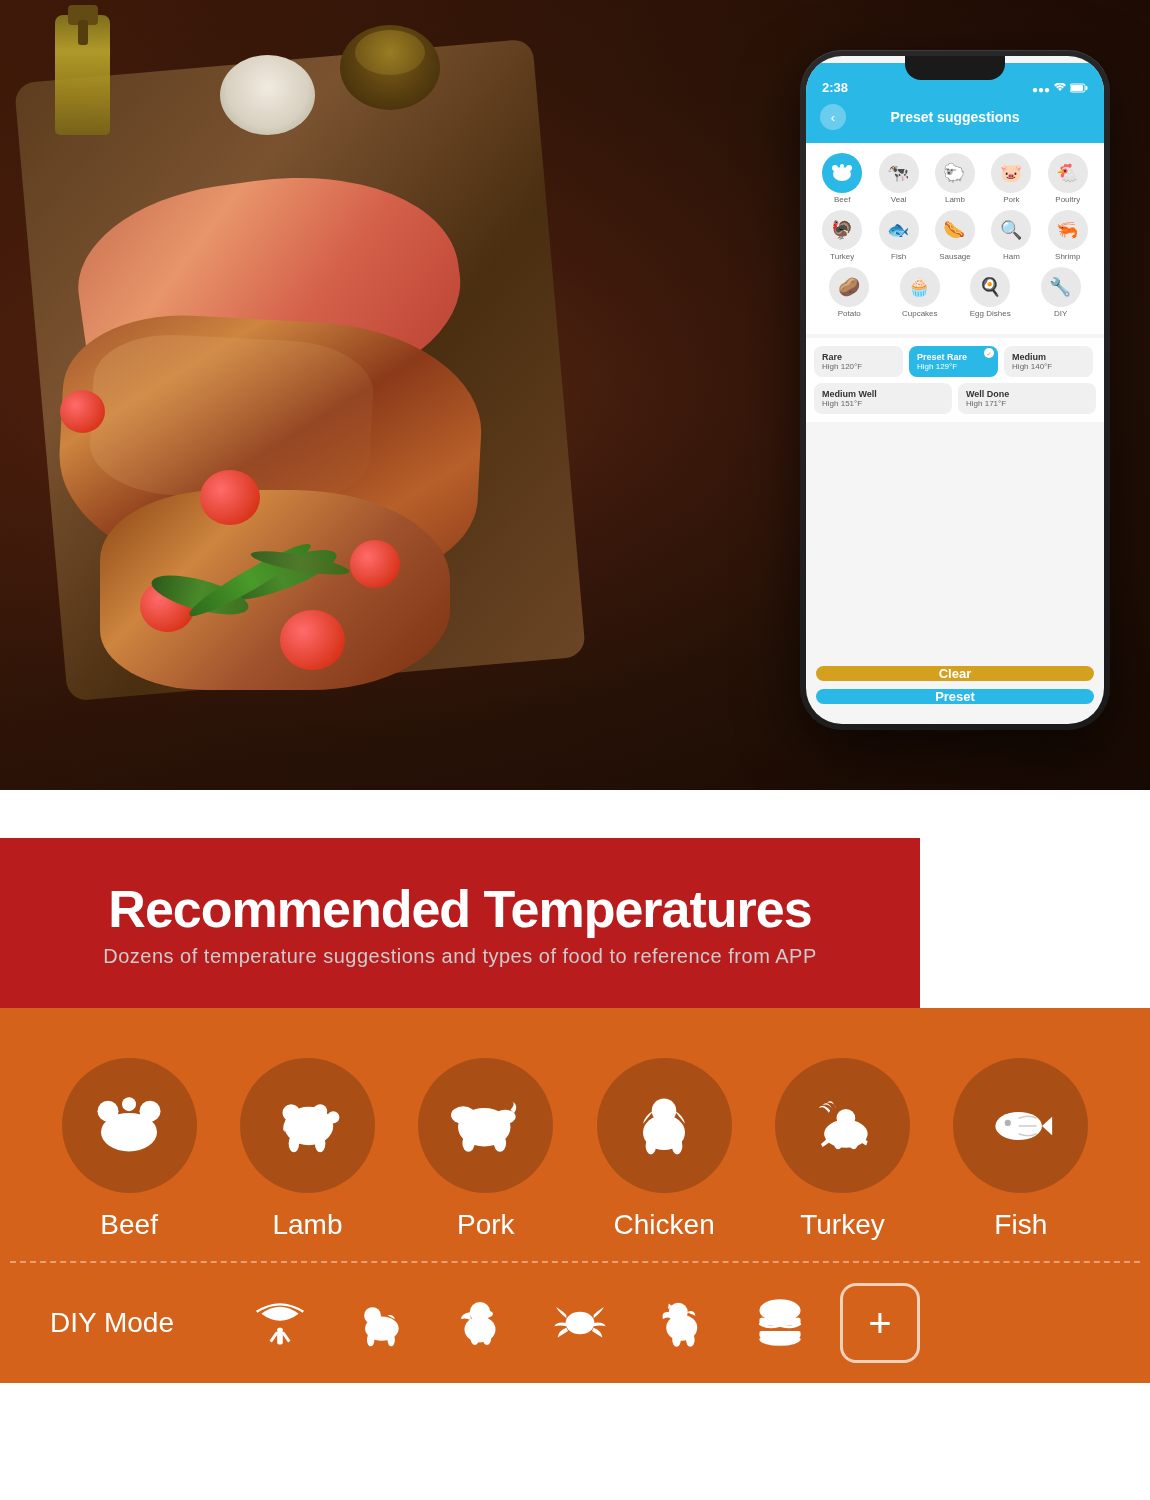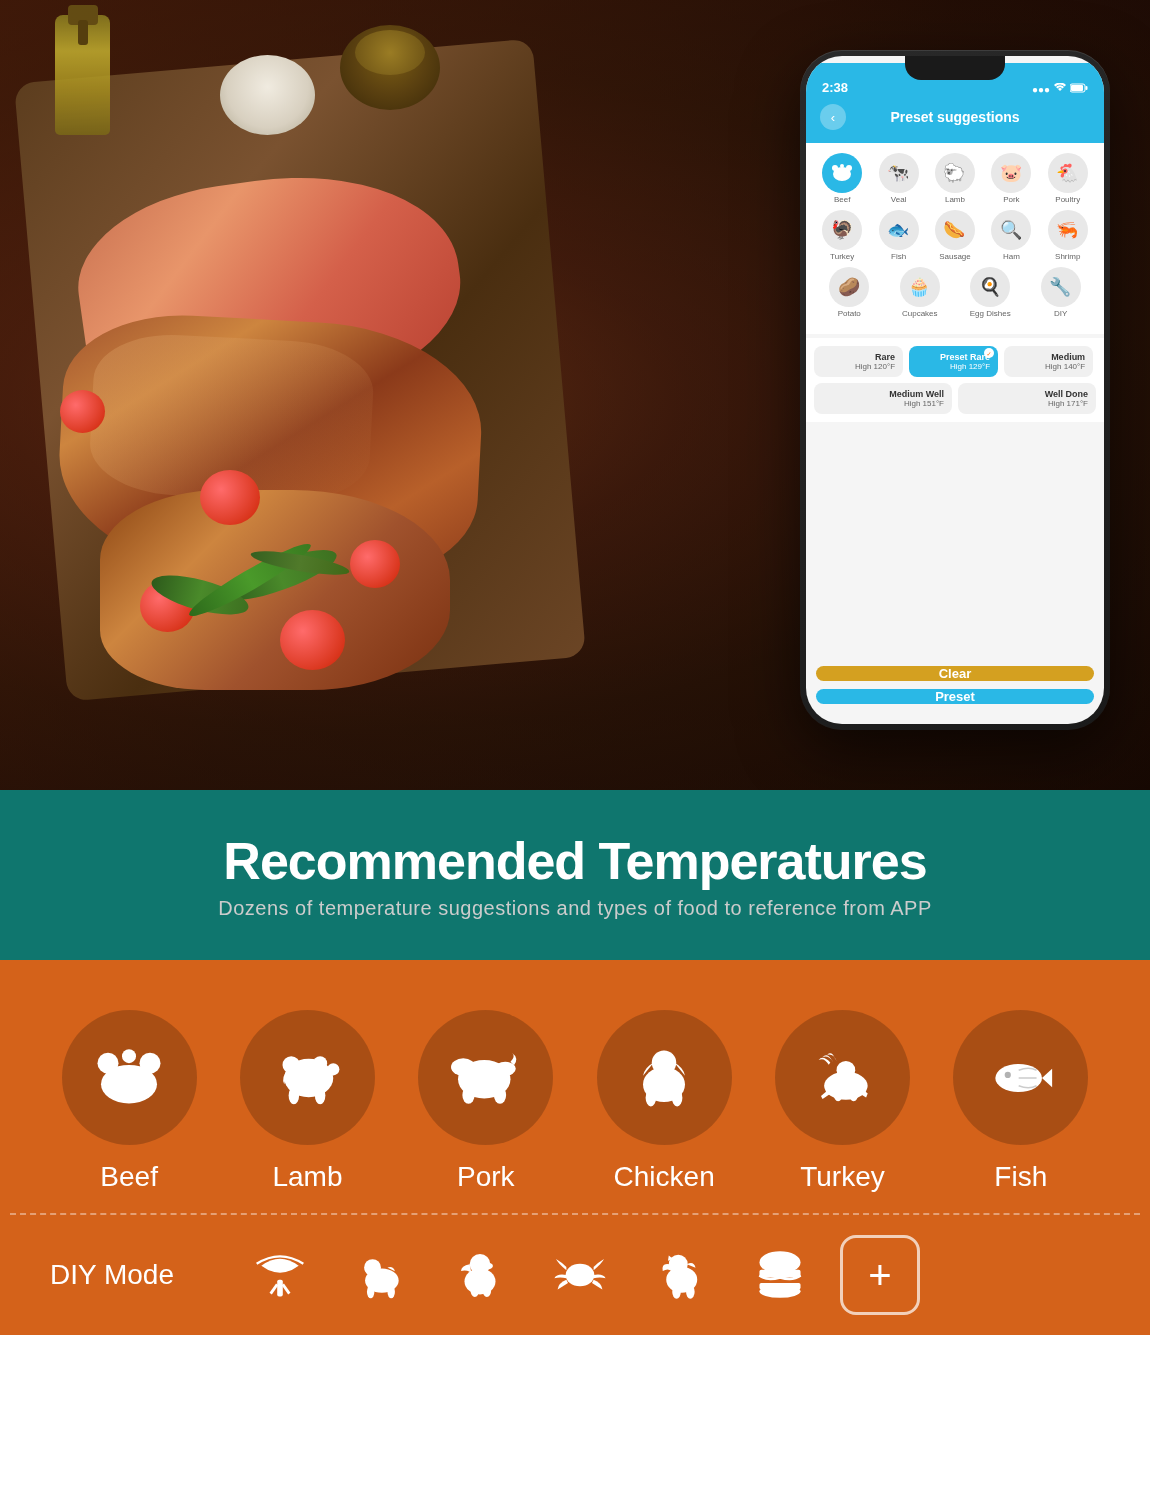--- a/index.html
+++ b/index.html
@@ -222,21 +222,20 @@
     .temp-section {
       background: white;
       padding: 8px;
       margin-top: 4px;
     }
 
     .temp-grid {
       display: flex;
       flex-wrap: wrap;
       gap: 6px;
-      text-align: right;
     }
 
     .temp-card {
       flex: 0 0 calc(33% - 4px);
       background: #f0f0f0;
       border-radius: 8px;
       padding: 6px 8px;
       cursor: pointer;
     }
 
@@ -306,27 +305,28 @@
       border: none;
       border-radius: 20px;
       color: white;
       font-size: 13px;
       font-weight: 600;
       cursor: pointer;
     }
 
     
     .middle-section {
-      width: 1150px;
+      width: 920px;
       height: 170px;
-      background: #0f766e;
+      background: #b91c1c;
       display: flex;
       flex-direction: column;
       align-items: center;
       justify-content: center;
+      margin-top: 48px;
     }
 
     .main-title {
       color: white;
       font-size: 52px;
       font-weight: 900;
       letter-spacing: -1px;
     }
 
     .sub-title {

